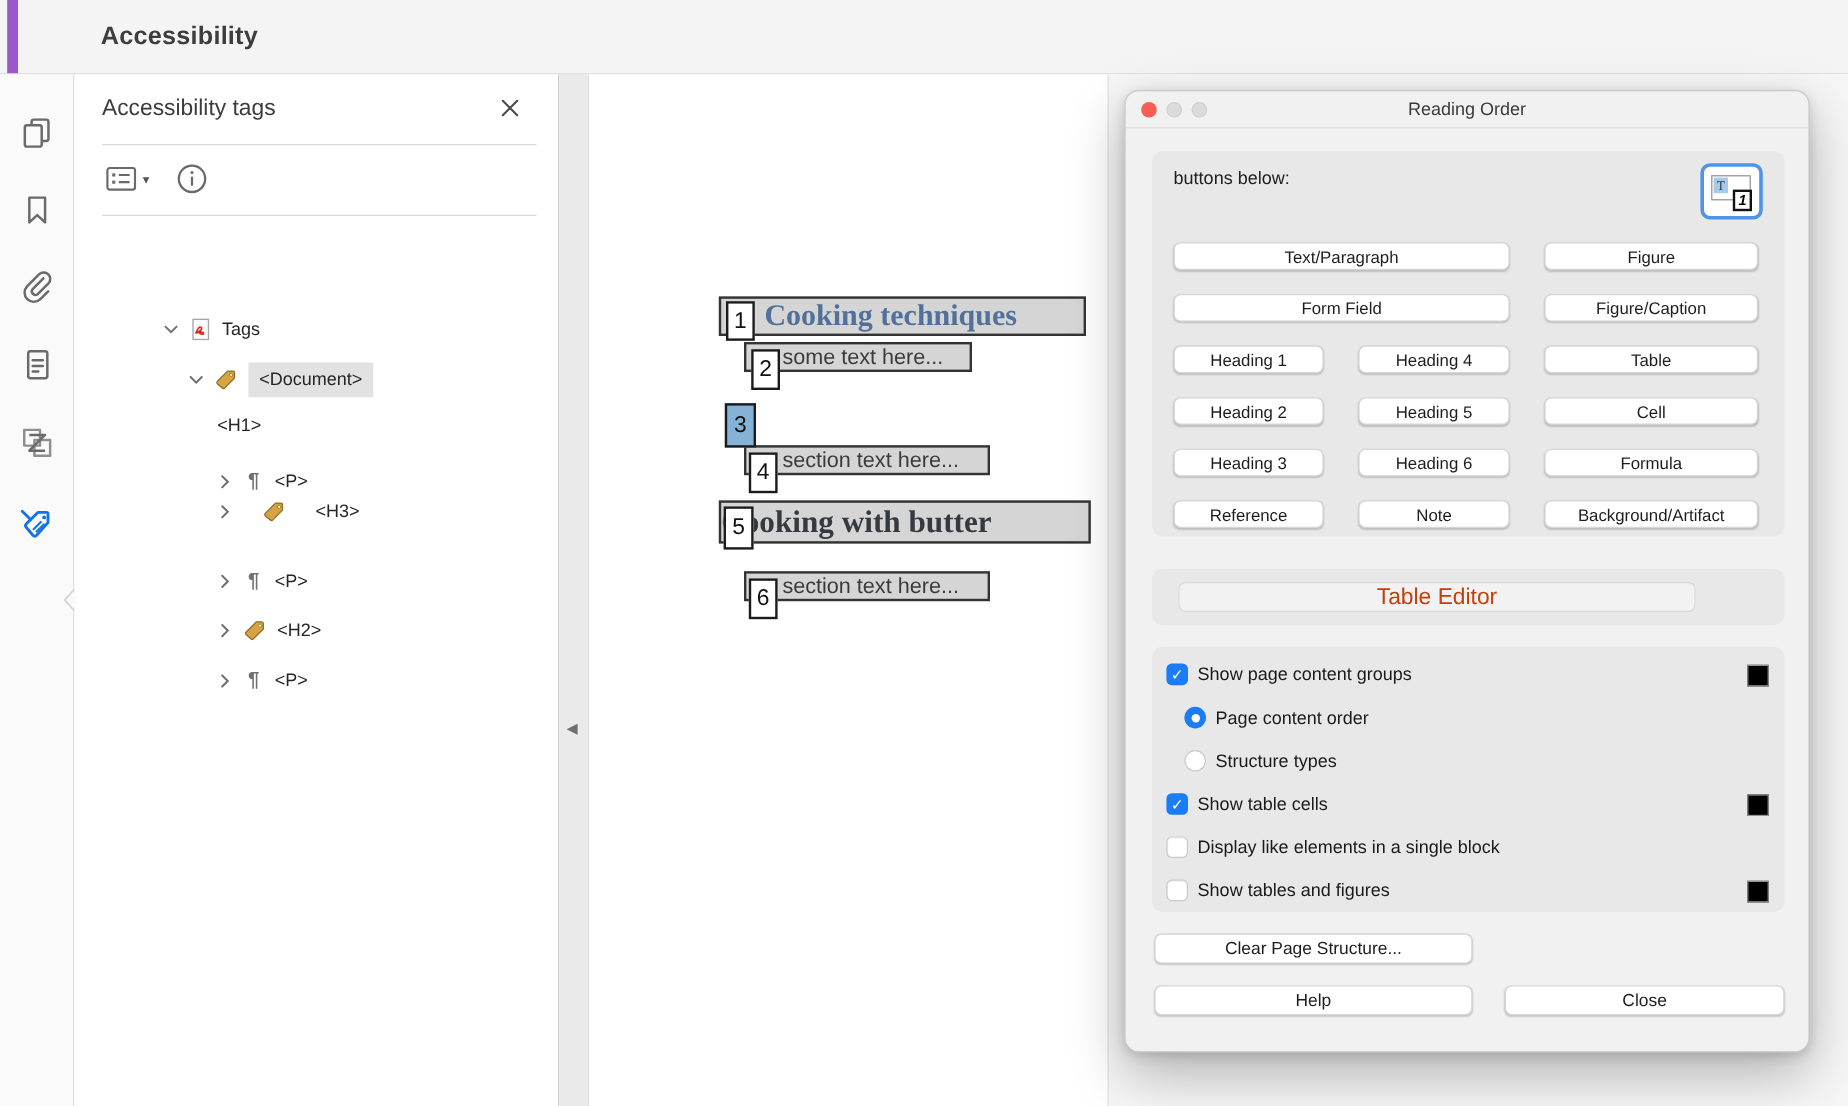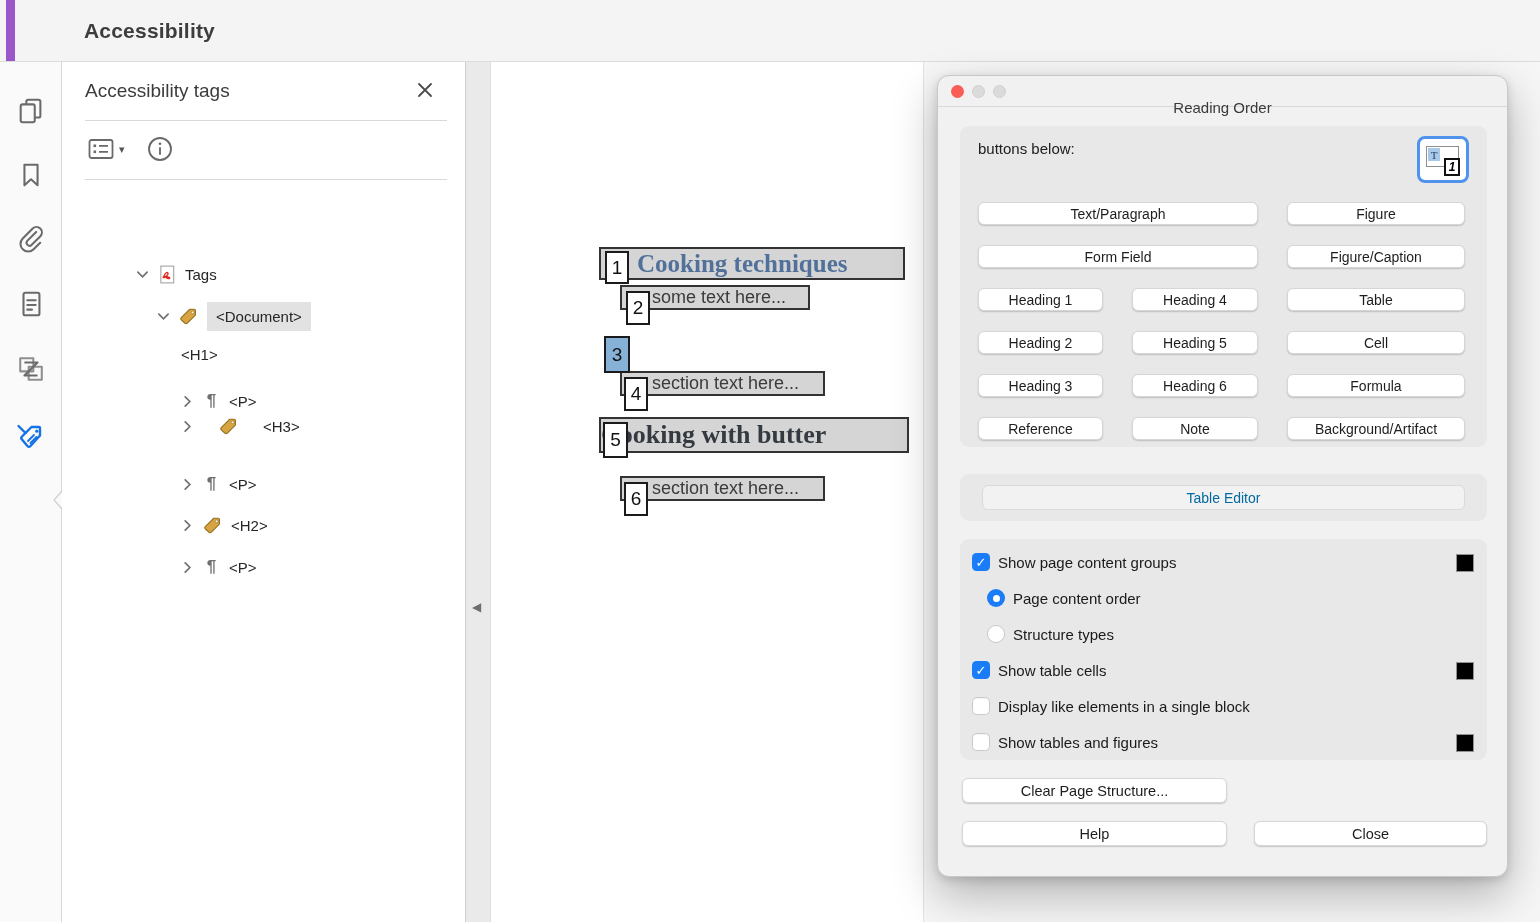--- a/index.html
+++ b/index.html
@@ -69,39 +69,39 @@
 
   
   .dialog{position:absolute;left:937px;top:75px;width:571px;height:802px;background:#f2f1f1;border:1px solid #c8c8c8;
           border-radius:12px;box-shadow:0 18px 45px rgba(0,0,0,.28),0 3px 10px rgba(0,0,0,.14);box-sizing:border-box;}
   .dlg-titlebar{position:absolute;left:0;top:0;width:100%;height:30px;border-bottom:1px solid #d8d8d8;border-radius:12px 12px 0 0;}
   .lights{position:absolute;left:13px;top:9px;display:flex;gap:8px;}
   .light{width:13px;height:13px;border-radius:50%;box-sizing:border-box;}
   .light.red{background:#f85e56;}
   .light.gray{background:#dcdbdb;border:1px solid #cfcfcf;}
   .dlg-title{position:absolute;left:0;top:0;width:100%;height:30px;display:flex;align-items:center;justify-content:center;
-             font-size:15px;color:#3a3a3a;margin-top:16px;}
+             font-size:15px;color:#3a3a3a;}
   .group{position:absolute;left:22px;width:527px;background:#e9e8e8;border-radius:9px;}
   .g1{top:50px;height:321px;}
   .g2{top:398px;height:47px;}
   .g3{top:463px;height:221px;}
   .instr{position:absolute;left:18px;top:13px;width:450px;font-size:15px;line-height:20px;color:#202020;white-space:nowrap;}
   .tool-btn{position:absolute;right:18px;top:10px;width:52px;height:47px;background:#fff;border:3px solid #4f93ec;border-radius:8px;box-sizing:border-box;}
   .tool-frame{position:absolute;left:6px;top:7px;width:33px;height:21px;border:1.5px solid #8e8e8e;background:#fff;box-sizing:border-box;}
   .tool-t{position:absolute;left:8px;top:9px;width:12px;height:13px;background:#a9c9e9;color:#23405f;
           font-family:"Liberation Serif",serif;font-size:11px;display:flex;align-items:center;justify-content:center;}
   .tool-1{position:absolute;right:6px;bottom:4px;width:16px;height:18px;background:#fff;border:2px solid #111;box-sizing:border-box;
           font-weight:bold;font-size:12px;display:flex;align-items:center;justify-content:center;font-style:italic;}
   .type-grid{position:absolute;left:18px;top:76px;display:grid;grid-template-columns:125px 126px 178px;column-gap:29px;row-gap:20px;}
   .btn{background:#fff;border:1px solid #d6d6d6;border-radius:6px;box-shadow:0 1px 1.5px rgba(0,0,0,.18);
        display:flex;align-items:center;justify-content:center;font-size:14px;color:#1d1d1f;box-sizing:border-box;}
   .tbtn{height:23px;}
   .span2{grid-column:span 2;}
-  .te-btn{position:absolute;left:22px;top:11px;width:483px;height:25px;background:#f3f2f2;border:1px solid #dadada;
-          border-radius:6px;color:#0369a1;font-size:14px;display:flex;align-items:center;justify-content:center;box-sizing:border-box;}
+  .te-btn{position:absolute;left:22px;top:11px;width:431px;height:25px;background:#f3f2f2;border:1px solid #dadada;
+          border-radius:6px;color:#c2410c;font-size:19px;display:flex;align-items:center;justify-content:center;box-sizing:border-box;}
   .opt-row{position:absolute;display:flex;align-items:center;gap:8px;height:22px;font-size:15px;color:#1a1a1a;}
   .o0{left:12px;top:12px;}.o1{left:27px;top:48px;}.o2{left:27px;top:84px;}
   .o3{left:12px;top:120px;}.o4{left:12px;top:156px;}.o5{left:12px;top:192px;}
   .cb{width:18px;height:18px;border-radius:4.5px;box-sizing:border-box;flex:none;}
   .cb.on{background:#1a7cf7;color:#fff;font-size:13px;display:flex;align-items:center;justify-content:center;}
   .cb.off{background:#fff;border:1px solid #c9c9c9;box-shadow:inset 0 1px 1px rgba(0,0,0,.05);}
   .rd{width:18px;height:18px;border-radius:50%;box-sizing:border-box;flex:none;}
   .rd.on{background:#1a7cf7;display:flex;align-items:center;justify-content:center;}
   .rd.on::after{content:"";width:7px;height:7px;border-radius:50%;background:#fff;}
   .rd.off{background:#fff;border:1px solid #c9c9c9;}

